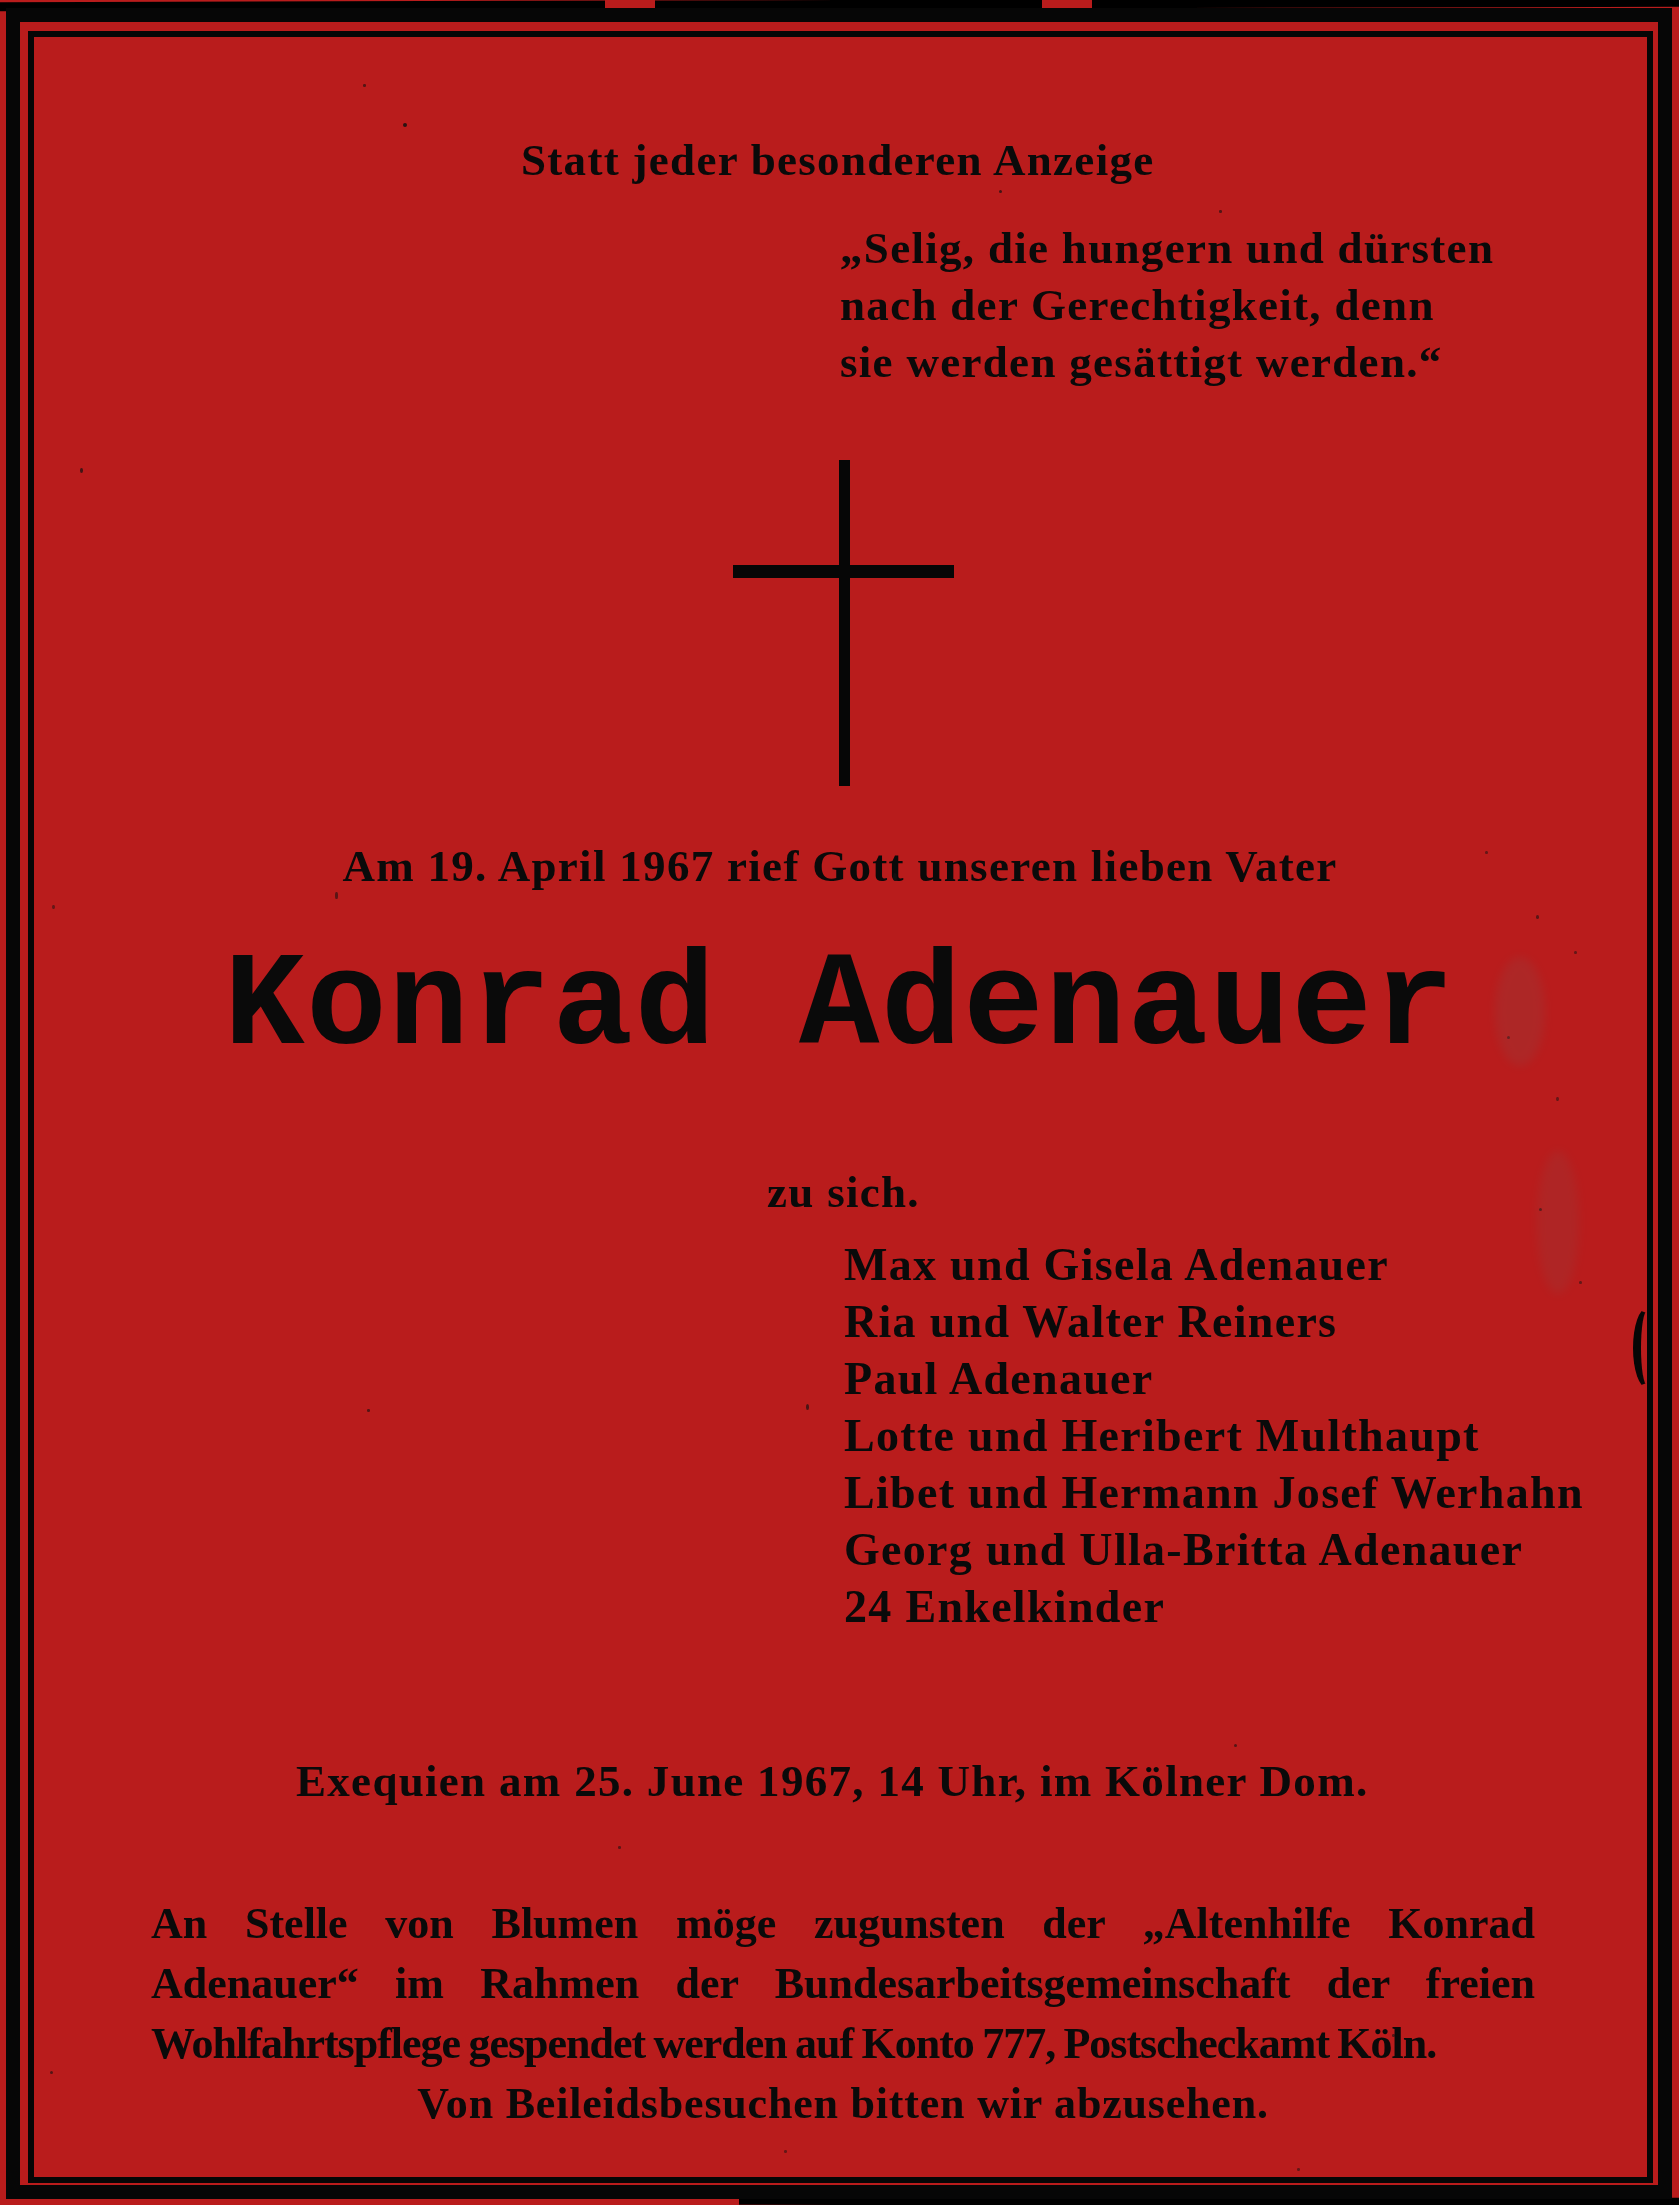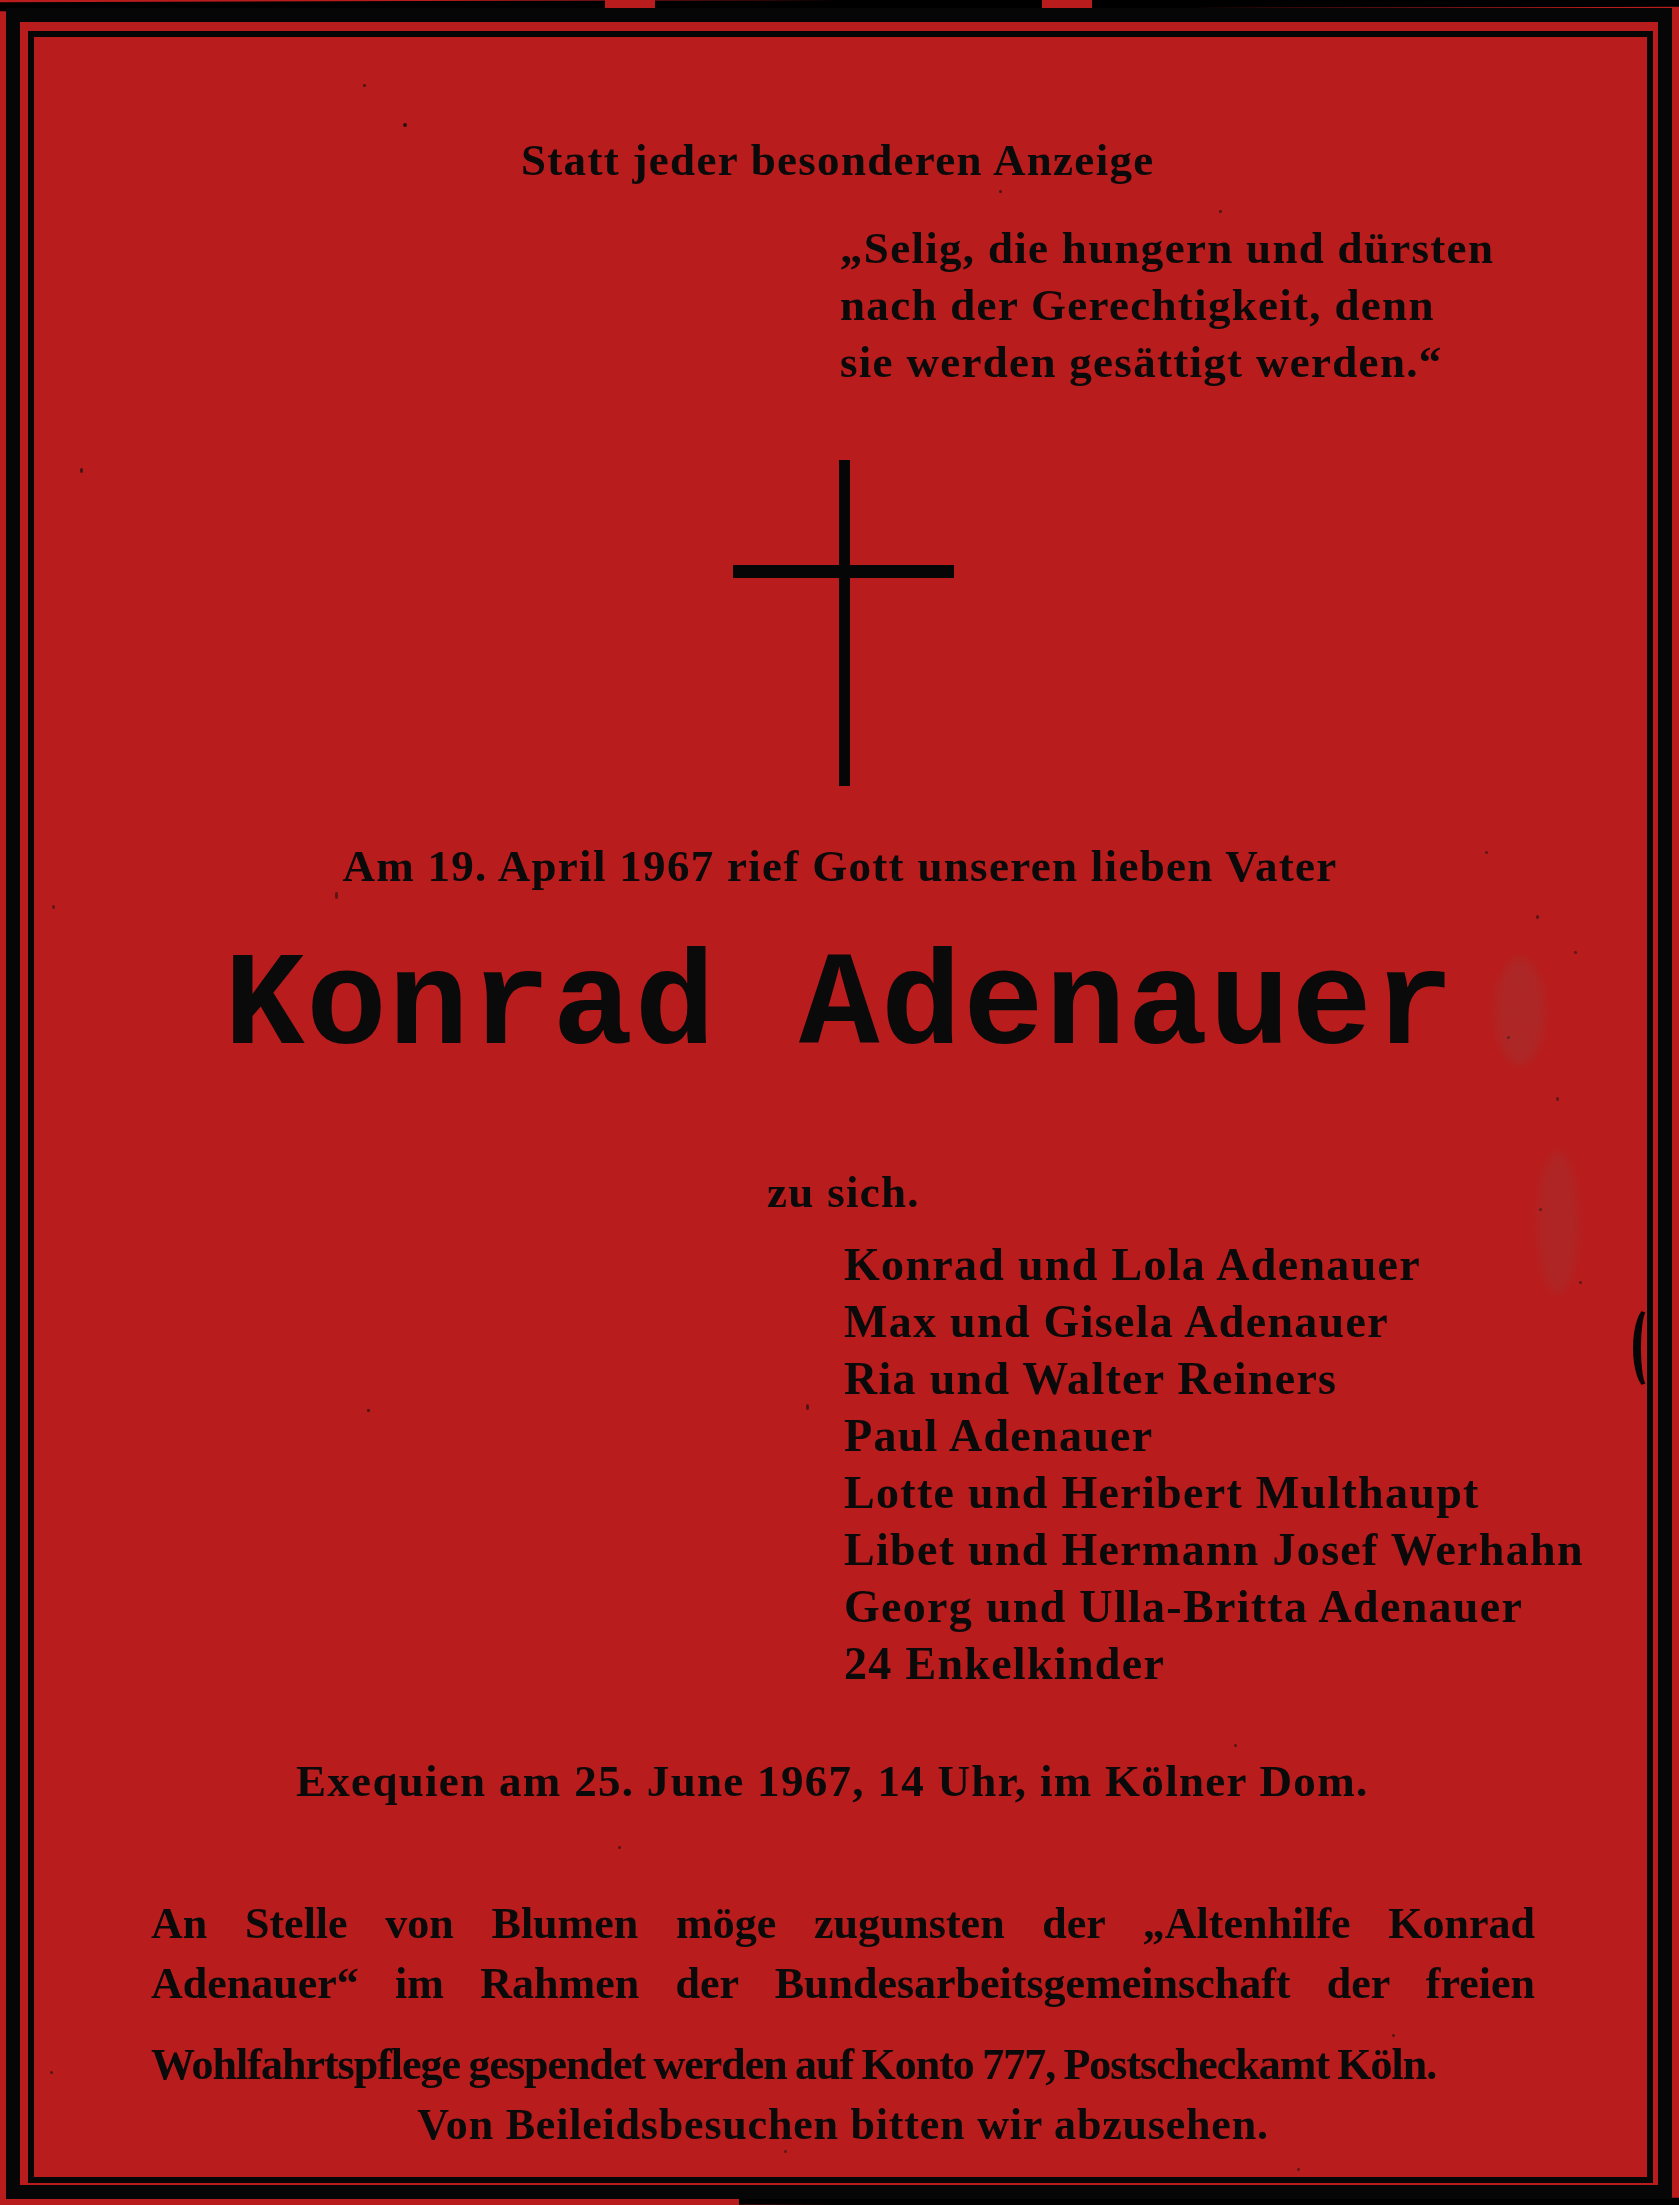--- a/index.html
+++ b/index.html
@@ -43,21 +43,21 @@
   .preamble{left:521px;top:134px;font-size:45px;}
   .scripture{position:absolute;left:840px;top:220px;font-size:45px;line-height:57px;letter-spacing:1.3px;white-space:nowrap;}
   .announcement{left:0;top:840px;width:1680px;text-align:center;font-size:45px;}
   .deceased-name{left:0;top:940px;width:1680px;text-align:center;font-size:134px;letter-spacing:1.7px;line-height:1;font-family:Liberation Mono, monospace;}
   .suffix{left:767px;top:1166px;font-size:45px;}
   .mourners{position:absolute;left:844px;top:1236px;font-size:46px;line-height:57px;letter-spacing:1.3px;white-space:nowrap;}
   .service{left:296px;top:1755px;font-size:45px;}
   .closing{position:absolute;left:151px;top:1898px;width:1384px;font-size:44px;}
   .closing > div{height:60px;}
   .closing .justify{text-align:justify;text-align-last:justify;}
-  .closing .tight{white-space:nowrap;letter-spacing:-1px;word-spacing:-1.7px;margin-top:21px;}
+  .closing .tight{white-space:nowrap;letter-spacing:-1px;word-spacing:-1.7px;}
   .closing .center{text-align:center;letter-spacing:0.8px;}
   
   .cross{position:absolute;left:0;top:0;}
   .cross-v{position:absolute;left:839px;top:460px;width:11px;height:326px;background:#060606;}
   .cross-h{position:absolute;left:733px;top:565px;width:221px;height:12.6px;background:#060606;}
   
   .speck{position:absolute;background:#111;border-radius:50%;}
   .smudge{position:absolute;background:#6a6a66;border-radius:50%;filter:blur(5px);}
 </style>
 </head>
@@ -84,21 +84,20 @@
     <div class="cross-h"></div>
   </div>
 
   <div class="line announcement">Am 19. April 1967 rief Gott unseren lieben Vater</div>
 
   <div class="line deceased-name">Konrad Adenauer</div>
 
   <div class="line suffix">zu sich.</div>
 
   <div class="mourners">
-    <div>Konrad und Lola Adenauer</div>
     <div>Max und Gisela Adenauer</div>
     <div>Ria und Walter Reiners</div>
     <div>Paul Adenauer</div>
     <div>Lotte und Heribert Multhaupt</div>
     <div>Libet und Hermann Josef Werhahn</div>
     <div>Georg und Ulla-Britta Adenauer</div>
     <div>24 Enkelkinder</div>
   </div>
 
   <div class="line service">Exequien am 25. June 1967, 14 Uhr, im Kölner Dom.</div>

